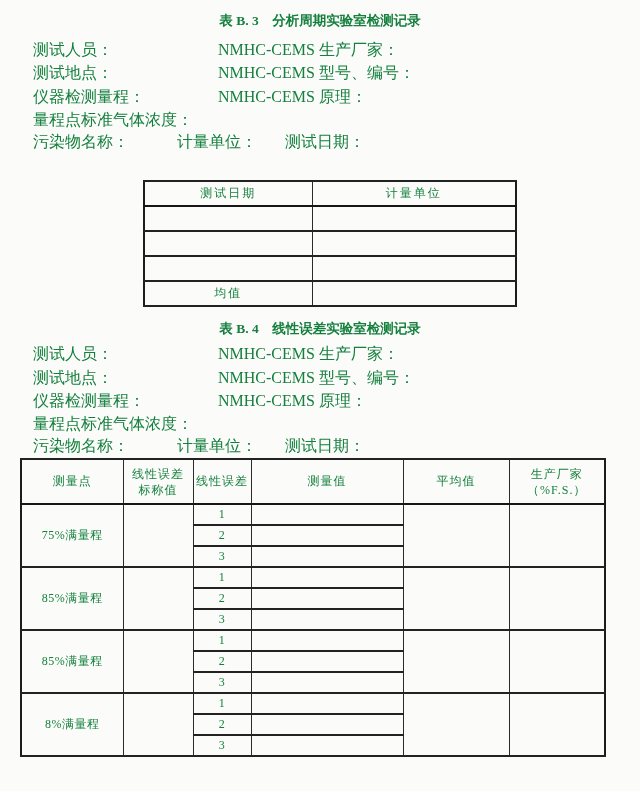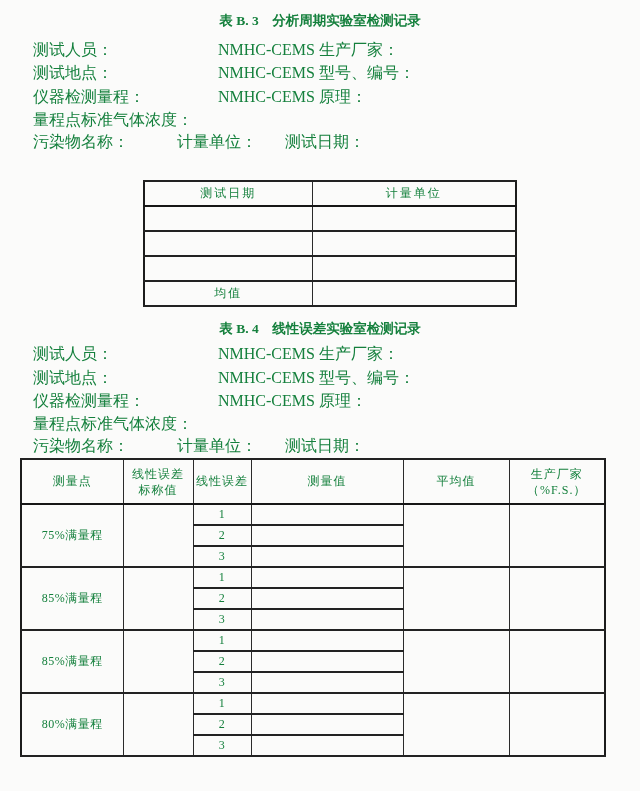--- a/index.html
+++ b/index.html
@@ -196,21 +196,21 @@
         <tr>
           <td>2</td>
           <td></td>
         </tr>
         <tr>
           <td>3</td>
           <td></td>
         </tr>
 
         <tr>
-          <td rowspan="3">80%满量程</td>
+          <td rowspan="3">8%满量程</td>
           <td rowspan="3"></td>
           <td>1</td>
           <td></td>
           <td rowspan="3"></td>
           <td rowspan="3"></td>
         </tr>
         <tr>
           <td>2</td>
           <td></td>
         </tr>

